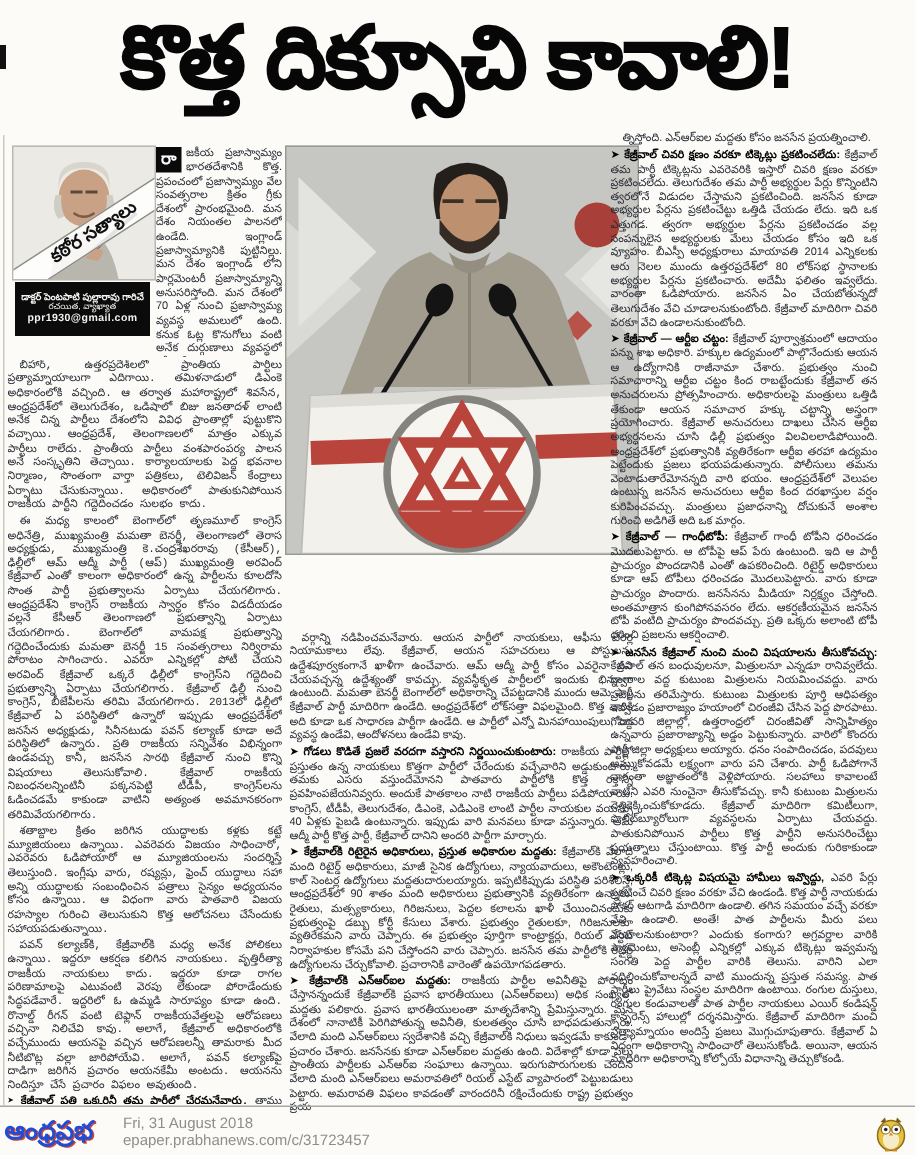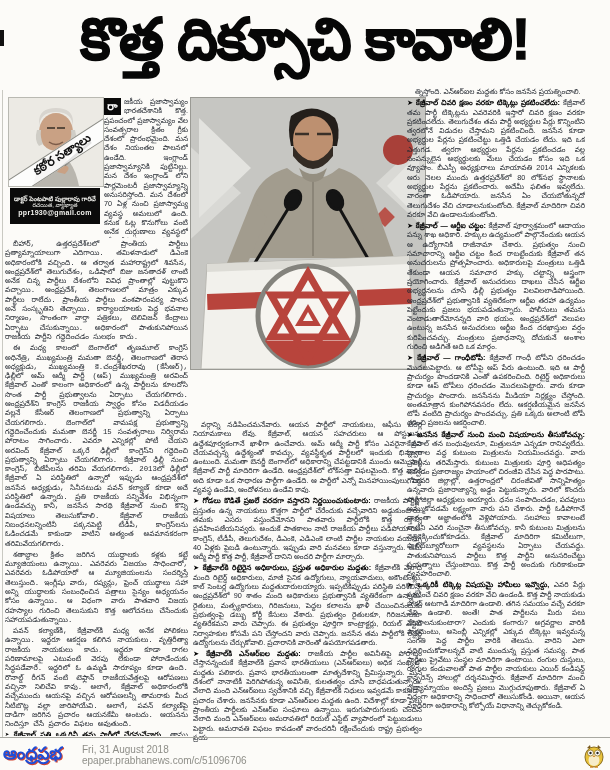--- a/index.html
+++ b/index.html
@@ -141,21 +141,21 @@
       <p class="para lead"><b class="subhead">➤ కేజ్రీవాల్ — ఆర్టీఐ చట్టం: </b>కేజ్రీవాల్ పూర్వాశ్రమంలో ఆదాయం పన్ను శాఖ అధికారి. హక్కుల ఉద్యమంలో పాల్గొనేందుకు ఆయన ఆ ఉద్యోగానికి రాజీనామా చేశారు. ప్రభుత్వం నుంచి సమాచారాన్ని ఆర్టీఐ చట్టం కింద రాబట్టేందుకు కేజ్రీవాల్ తన అనుచరులను ప్రోత్సహించారు. అధికారులపై మంత్రులు ఒత్తిడి తేకుండా ఆయన సమాచార హక్కు చట్టాన్ని అస్త్రంగా ప్రయోగించారు. కేజ్రీవాల్ అనుచరులు దాఖలు చేసిన ఆర్టీఐ అభ్యర్థనలను చూసి ఢిల్లీ ప్రభుత్వం విలవిలలాడిపోయింది. ఆంధ్రప్రదేశ్‌లో ప్రభుత్వానికి వ్యతిరేకంగా ఆర్టీఐ తరహా ఉద్యమం పెట్టేందుకు ప్రజలు భయపడుతున్నారు. పోలీసులు తమను వెంటాడుతారేమోనన్నది వారి భయం. ఆంధ్రప్రదేశ్‌లో వెలుపల ఉంటున్న జనసేన అనుచరులు ఆర్టీఐ కింద దరఖాస్తుల వర్షం కురిపించవచ్చు. మంత్రులు ప్రజాధనాన్ని దోచుకునే అంశాల గురించి అడిగితే అది ఒక మార్గం.</p>
       <p class="para lead"><b class="subhead">➤ కేజ్రీవాల్ — గాంధీటోపీ: </b>కేజ్రీవాల్ గాంధీ టోపీని ధరించడం మొదలుపెట్టారు. ఆ టోపీపై ఆప్ పేరు ఉంటుంది. ఇది ఆ పార్టీ ప్రాచుర్యం పొందడానికి ఎంతో ఉపకరించింది. రిటైర్డ్ అధికారులు కూడా ఆప్ టోపీలు ధరించడం మొదలుపెట్టారు. వారు కూడా ప్రాచుర్యం పొందారు. జనసేనను మీడియా నిర్లక్ష్యం చేస్తోంది. అంతమాత్రాన కుంగిపోనవసరం లేదు. ఆకర్షణీయమైన జనసేన టోపీ వంటిది ప్రాచుర్యం పొందవచ్చు. ప్రతి ఒక్కరు అలాంటి టోపీ ధరించి ప్రజలను ఆకర్షించాలి.</p>
       <p class="para lead"><b class="subhead">➤ జనసేన కేజ్రీవాల్ నుంచి మంచి విషయాలను తీసుకోవచ్చు: </b>కేజ్రీవాల్ తన బంధువులనూ, మిత్రులనూ ఎన్నడూ రానివ్వలేదు. ద్వారాల వద్ద కుటుంబ మిత్రులను నియమించవద్దు. వారు ప్రజలను తరిమేస్తారు. కుటుంబ మిత్రులకు పూర్తి ఆధిపత్యం ఇవ్వడం ప్రజారాజ్యం హయాంలో చిరంజీవి చేసిన పెద్ద పొరపాటు. గోదావరి జిల్లాల్లో, ఉత్తరాంధ్రలో చిరంజీవితో సాన్నిహిత్యం ఉన్నవారు ప్రజారాజ్యాన్ని అడ్డం పెట్టుకున్నారు. వారిలో కొందరు పార్టీ జిల్లా అధ్యక్షులు అయ్యారు. ధనం సంపాదించడం, పదవులు అమ్ముకోవడమే లక్ష్యంగా వారు పని చేశారు. పార్టీ ఓడిపోగానే వారంతా అజ్ఞాతంలోకి వెళ్లిపోయారు. సలహాలు కావాలంటే వాటిని ఎవరి నుంచైనా తీసుకోవచ్చు. కానీ కుటుంబ మిత్రులను నెత్తికెక్కించుకోకూడదు. కేజ్రీవాల్ మాదిరిగా కమిటీలుగా, పొలిట్‌బ్యూరోలుగా వ్యవస్థలను ఏర్పాటు చేయవద్దు. పాతుకునిపోయిన పార్టీలు కొత్త పార్టీని అనుసరించేట్టు ప్రయత్నాలు చేస్తుంటాయి. కొత్త పార్టీ అందుకు గురికాకుండా వ్యవహరించాలి.</p>
       <p class="para lead"><b class="subhead">➤ ఒక్కరికీ టిక్కెట్ల విషయమై హామీలు ఇవ్వొద్దు, </b>ఎవరి పేర్లు ప్రకటించే చివరి క్షణం వరకూ వేచి ఉండండి. కొత్త పార్టీ నాయకుడు పోకర్ ఆటగాడి మాదిరిగా ఉండాలి. తగిన సమయం వచ్చే వరకూ వేచి ఉండాలి. అంతే! పాత పార్టీలను మీరు పలు వేయాలనుకుంటారా? ఎందుకు కంగారు? అగ్రవర్ణాల వారికి పార్లమెంటు, అసెంబ్లీ ఎన్నికల్లో ఎక్కువ టిక్కెట్లు ఇవ్వమన్న సంగతి పెద్ద పార్టీల వారికి తెలుసు. వారిని ఎలా వదిలించుకోవాలన్నదే వాటి ముందున్న ప్రస్తుత సమస్య. పాత పార్టీలు ప్రైవేటు సంస్థల మాదిరిగా ఉంటాయి. రంగుల దుస్తులు, రంగుల కండువాలతో పాత పార్టీల నాయకులు ఎయిర్ కండిషన్డ్ కాన్ఫరెన్స్ హాలుల్లో దర్శనమిస్తారు. కేజ్రీవాల్ మాదిరిగా మంచి ప్రత్యామ్నాయం అందిస్తే ప్రజలు మొగ్గుచూపుతారు. కేజ్రీవాల్ ఏ విధంగా అధికారాన్ని సాధించారో తెలుసుకోండి. అయినా, ఆయన మాదిరిగా అధికారాన్ని కోల్పోయే విధానాన్ని తెచ్చుకోకండి.</p>
     </div>
 
   <div class="bottom-rule"></div>
   <div class="brand">ఆంధ్రప్రభ</div>
   <div class="stamp">
     <div>Fri, 31 August 2018</div>
-    <div>epaper.prabhanews.com/c/51096706</div>
+    <div>epaper.prabhanews.com/c/31723457</div>
   </div>
   <div class="mascot">
     <svg width="22" height="24" viewBox="0 0 22 24">
       <path d="M4 4 L7 1 L8 5 Z" fill="#7a5a1e"></path>
       <path d="M18 4 L15 1 L14 5 Z" fill="#7a5a1e"></path>
       <ellipse cx="11" cy="13" rx="9" ry="10" fill="#e8c23a" stroke="#8a6d1f" stroke-width="1"></ellipse>
       <ellipse cx="11" cy="16" rx="5.5" ry="6" fill="#f7ecc9"></ellipse>
       <circle cx="7.5" cy="9" r="3" fill="#fff" stroke="#8a6d1f" stroke-width="0.8"></circle>
       <circle cx="14.5" cy="9" r="3" fill="#fff" stroke="#8a6d1f" stroke-width="0.8"></circle>
       <circle cx="7.5" cy="9" r="1.2" fill="#222"></circle>

